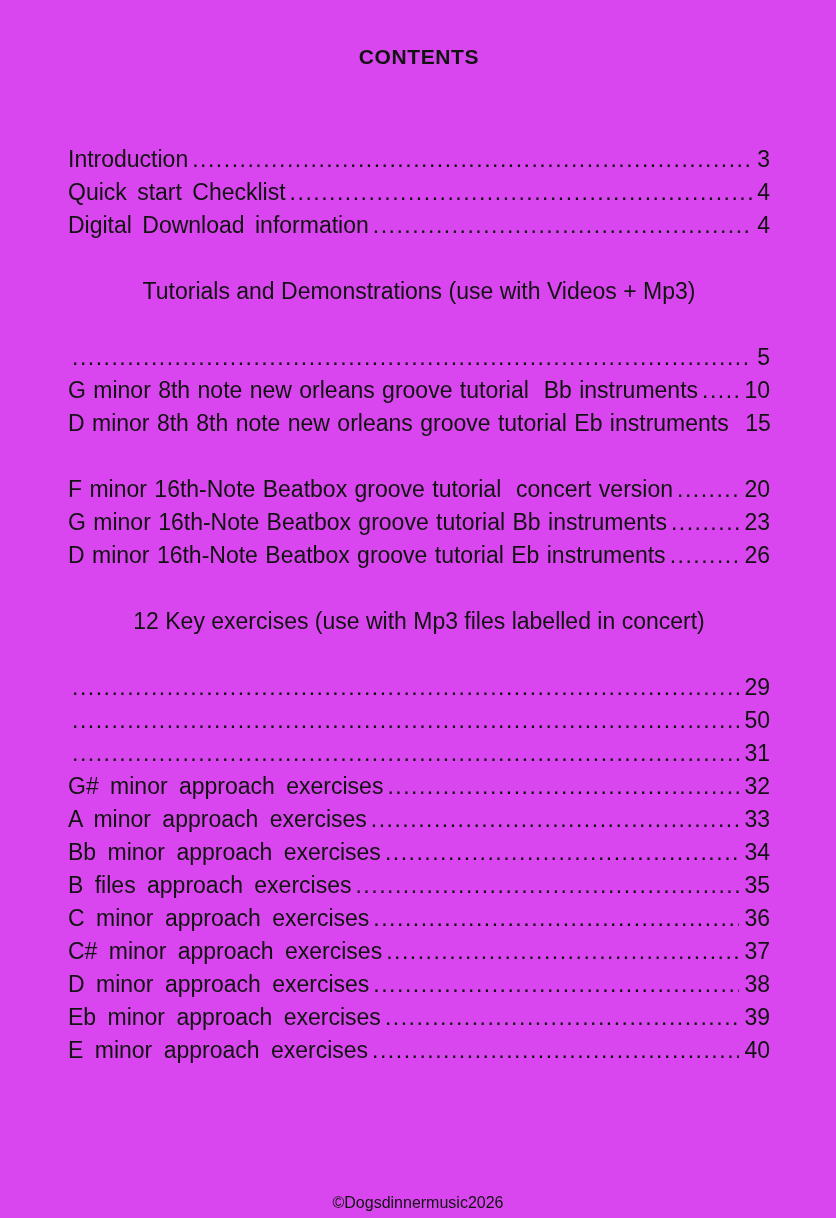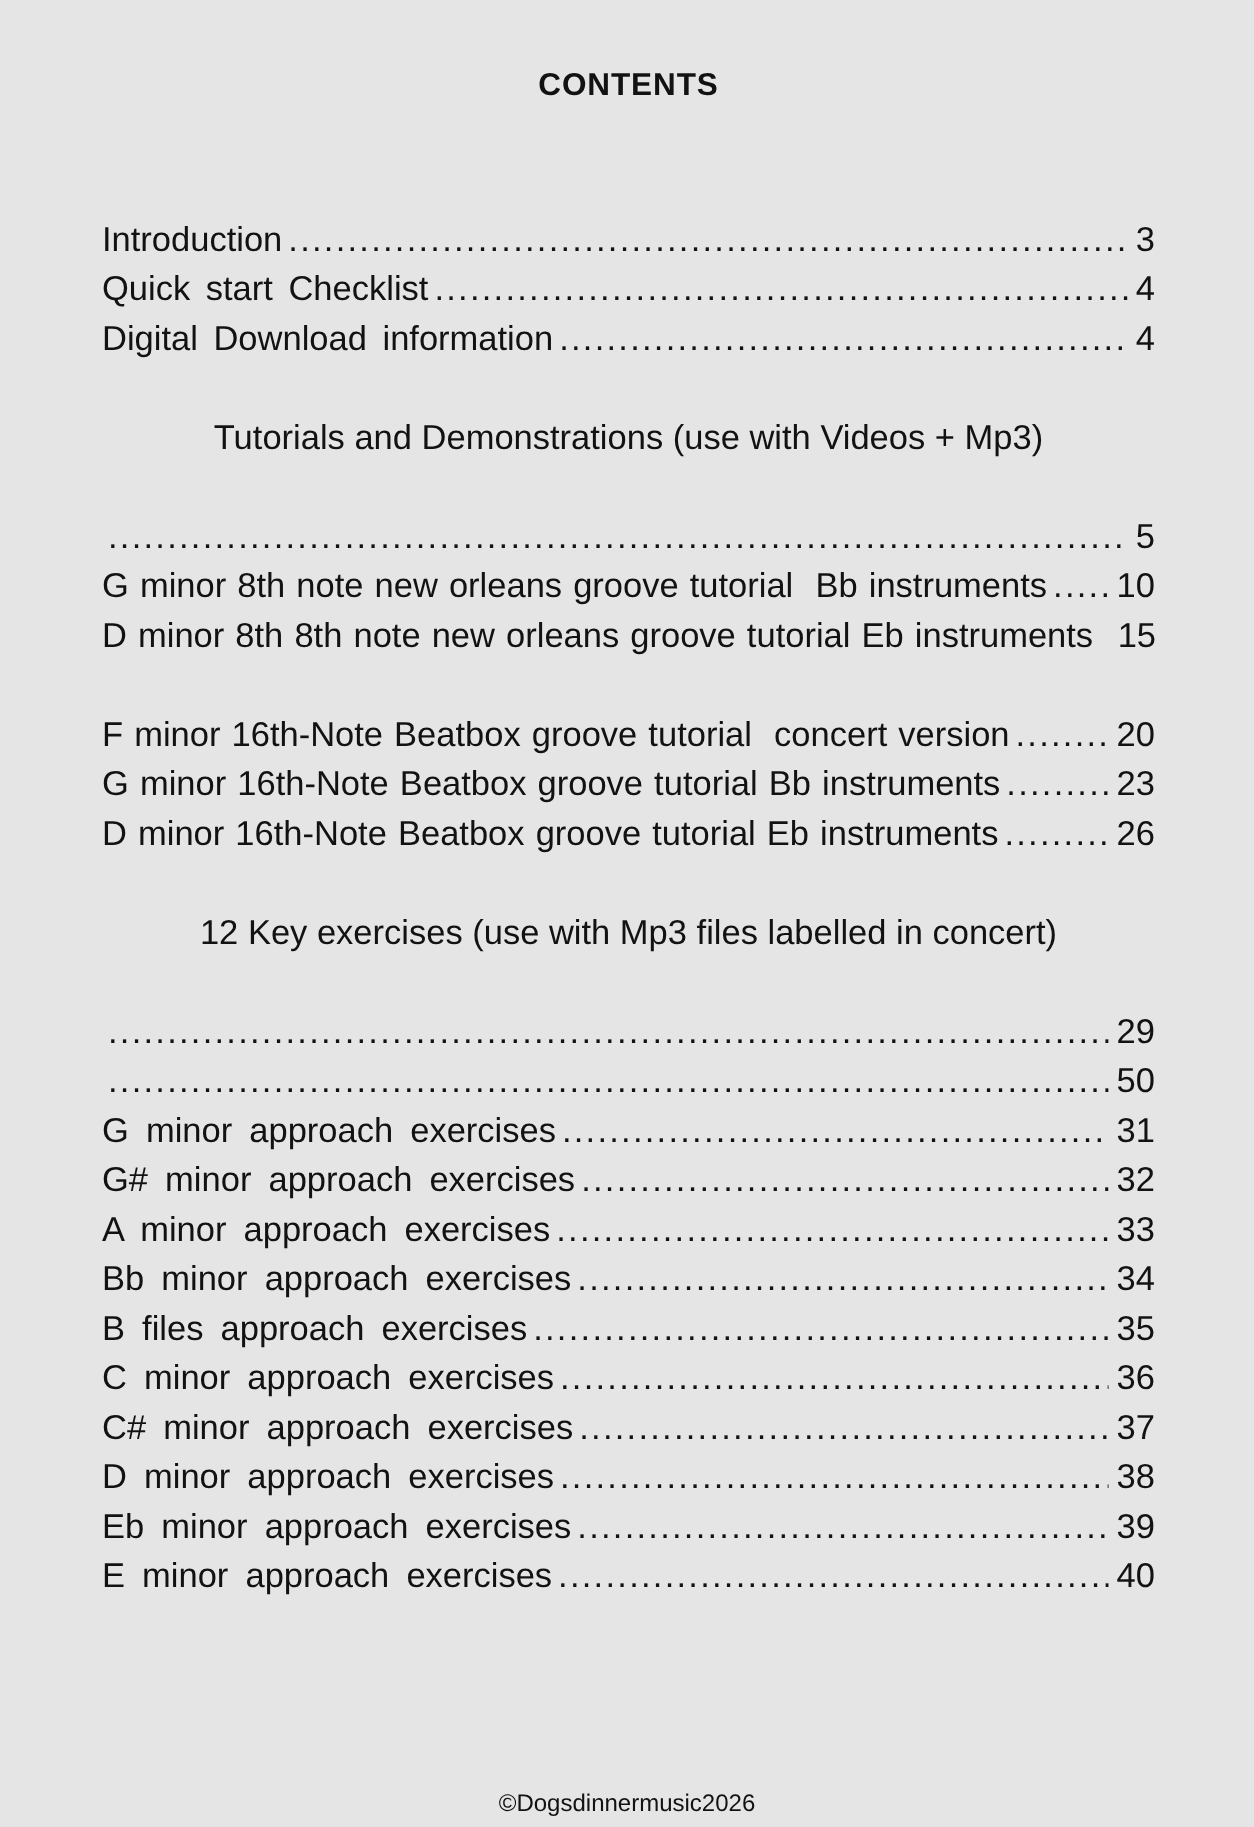--- a/index.html
+++ b/index.html
@@ -5,21 +5,21 @@
   html, body {
     margin: 0;
     padding: 0;
     background: #ffffff;
   }
   .page {
     position: relative;
     width: 836px;
     height: 1218px;
     margin: 0 auto;
-    background: #e5e5e5;
+    background: #d946ef;
     color: #121212;
     font-family: "Liberation Sans", sans-serif;
     box-sizing: border-box;
     padding: 44px 66px 0 68px;
     overflow: hidden;
   }
   .title {
     margin: 0;
     font-size: 21px;
     font-weight: 700;
@@ -143,21 +143,20 @@
         <div class="toc-block">
           <div class="toc-row">
             <span class="leader">............................................................................................................................................................................................................................</span>
             <span class="page-num">29</span>
           </div>
           <div class="toc-row">
             <span class="leader">............................................................................................................................................................................................................................</span>
             <span class="page-num">50</span>
           </div>
           <div class="toc-row">
-            <span class="toc-label">G minor approach exercises</span>
             <span class="leader">............................................................................................................................................................................................................................</span>
             <span class="page-num">31</span>
           </div>
           <div class="toc-row">
             <span class="toc-label">G# minor approach exercises</span>
             <span class="leader">............................................................................................................................................................................................................................</span>
             <span class="page-num">32</span>
           </div>
           <div class="toc-row">
             <span class="toc-label">A minor approach exercises</span>

